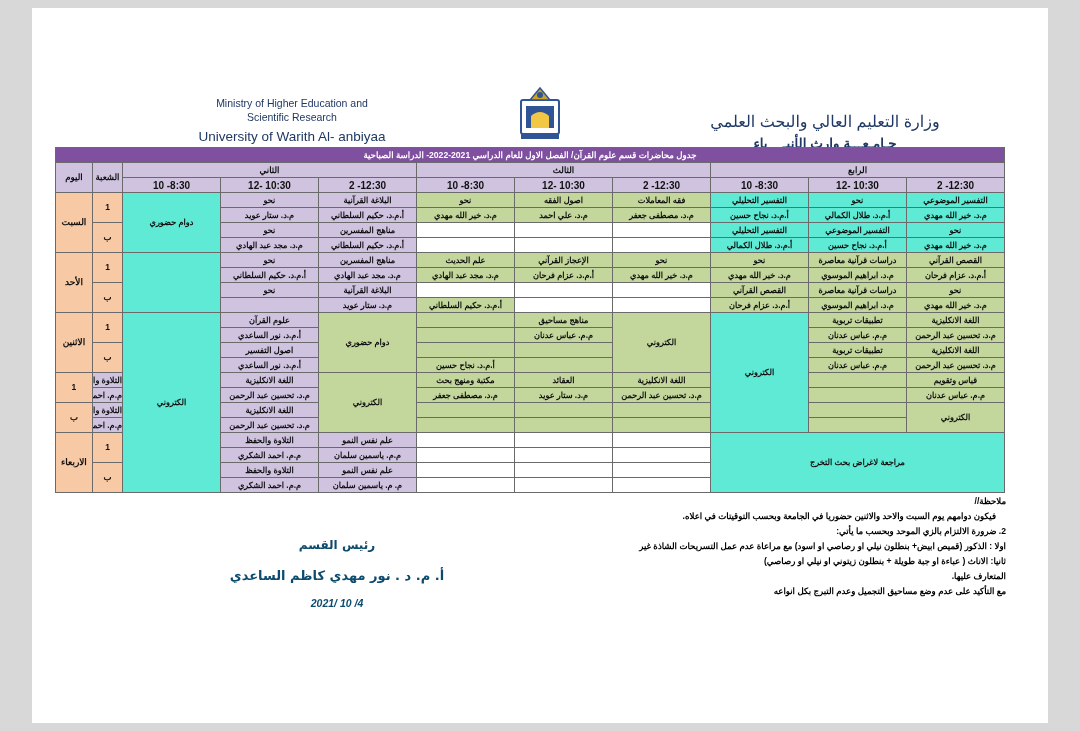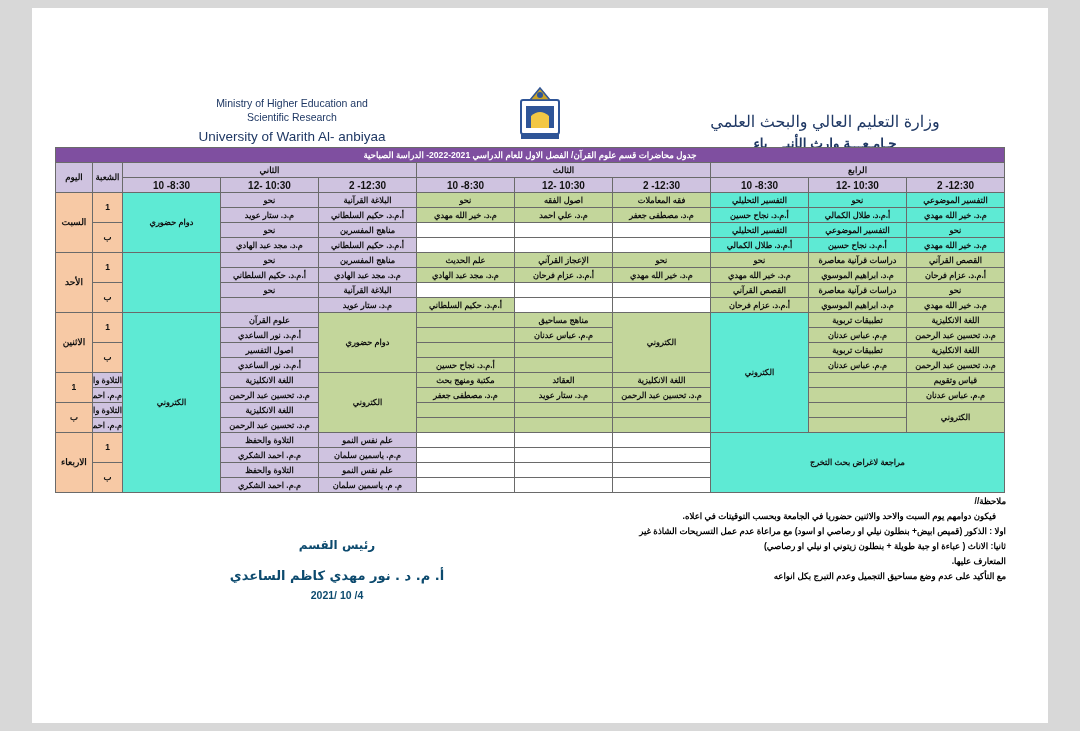--- a/index.html
+++ b/index.html
@@ -121,21 +121,21 @@
     position: absolute;
     left: 190px;
     top: 530px;
     width: 230px;
     text-align: center;
     direction: rtl;
     color: #0c4a6e;
   }
   .sig .s1 { font-size: 12px; font-weight: bold; font-family: "DejaVu Sans", sans-serif; }
   .sig .s2 { font-size: 13px; font-weight: bold; margin-top: 16px; font-family: "DejaVu Sans", sans-serif; }
-  .sig .s3 { font-size: 10.5px; font-weight: bold; margin-top: 6px; direction: ltr; }
+  .sig .s3 { font-size: 10.5px; font-weight: bold; margin-top: 14px; direction: ltr; font-style: italic; }
 </style>
 </head>
 <body>
 
 <div class="page">
   <div class="sheet">
 
     <div class="header">
       <div class="hdr-left">
         <div class="l1">Ministry of Higher Education and</div>
@@ -400,20 +400,21 @@
           <td class="c-lav">م. م. ياسمين سلمان</td>
           <td class="c-lav">م.م. احمد الشكري</td>
         </tr>
       </tbody>
         </table>
     </div>
 
     <div class="notes">
       <div class="ln">ملاحظة//</div>
       <div class="ln ind">فيكون دوامهم يوم السبت والاحد والاثنين حضوريا في الجامعة وبحسب التوقيتات في اعلاه.</div>
+      <div class="ln">2. ضرورة الالتزام بالزي الموحد وبحسب ما يأتي:</div>
       <div class="ln">اولا : الذكور (قميص ابيض+ بنطلون نيلي او رصاصي او اسود) مع مراعاة عدم عمل التسريحات الشاذة غير</div>
       <div class="ln">ثانيا: الاناث ( عباءة او جبة طويلة + بنطلون زيتوني او نيلي او رصاصي)</div>
       <div class="ln">المتعارف عليها.</div>
       <div class="ln">مع التأكيد على عدم وضع مساحيق التجميل وعدم التبرج بكل انواعه</div>
     </div>
 
     <div class="sig">
       <div class="s1">رئيس القسم</div>
       <div class="s2">أ. م. د . نور مهدي كاظم الساعدي</div>
       <div class="s3">2021/ 10 /4</div>

